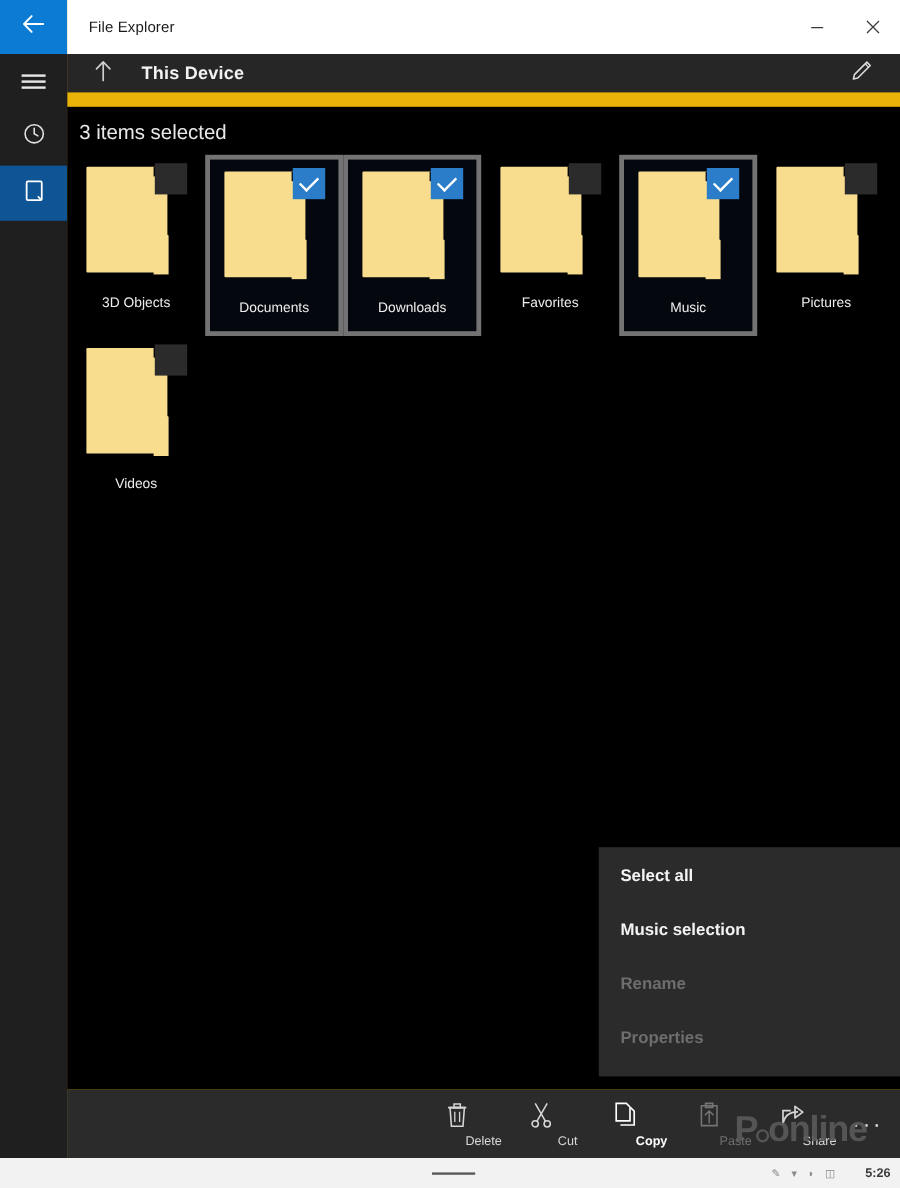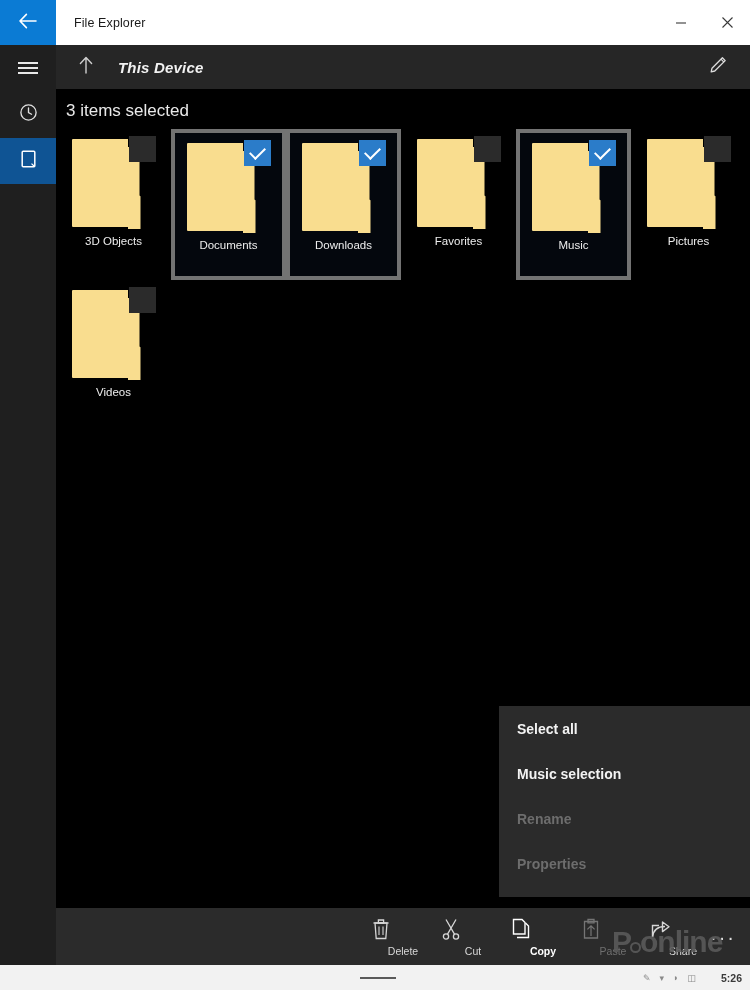--- a/index.html
+++ b/index.html
@@ -38,22 +38,22 @@
   }
   .win-btns { margin-left: auto; display: flex; height: 45px; }
   .win-btn {
     width: 46px; height: 45px; display: flex; align-items: center; justify-content: center;
     color: #333; font-size: 15px;
   }
   .win-btn svg { display:block; }
 
   
   .cmdbar {
-    position: absolute; left: 56px; top: 45px; width: 694px; height: 44px;
-    background: #262626; display: flex; align-items: center; font-style: italic;
+    position: absolute; left: 56px; top: 45px; width: 694px; height: 32px;
+    background: #262626; display: flex; align-items: center;
   }
   .up-btn { width: 44px; height: 44px; display: flex; align-items:center; justify-content:center; margin-left: 8px;}
   .loc-title { margin-left: 10px; font-size: 15px; font-weight: bold; color: #f2f2f2; letter-spacing:.2px;}
   .edit-btn { margin-left: auto; margin-right: 12px; width: 40px; height: 44px; display:flex; align-items:center; justify-content:center;}
 
   
   .content {
     position: absolute; left: 56px; top: 89px; width: 694px; height: 819px;
     background: #000; overflow: hidden;
   }
@@ -101,21 +101,21 @@
   
   .cbox {
     position: absolute; left: 57px; top: 0px; width: 27px; height: 26px;
     background: #2b2b2b;
   }
   .cbox.on { background: #2b7cc9; display: flex; align-items: center; justify-content: center; }
   .cbox .tick { width: 15px; height: 9px; border-left: 2px solid #fff; border-bottom: 2px solid #fff;
     transform: rotate(-45deg); margin-top:-3px; }
 
   .tile-label {
-    margin-top: 7px; font-size: 11.5px; color: #ededed; text-align: center;
+    margin-top: 19px; font-size: 11.5px; color: #ededed; text-align: center;
     white-space: nowrap;
   }
 
   
   .ctxmenu {
     position: absolute; left: 443px; top: 617px; width: 251px; height: 191px;
     background: #2b2b2b;
   }
   .ctx-item {
     height: 45px; display: flex; align-items: center; padding-left: 18px;

